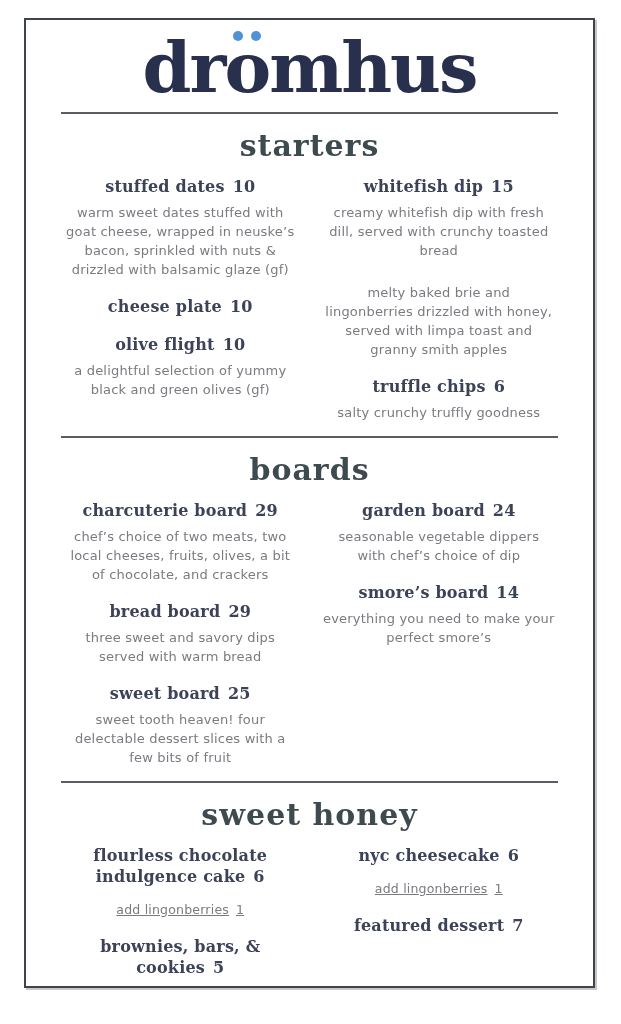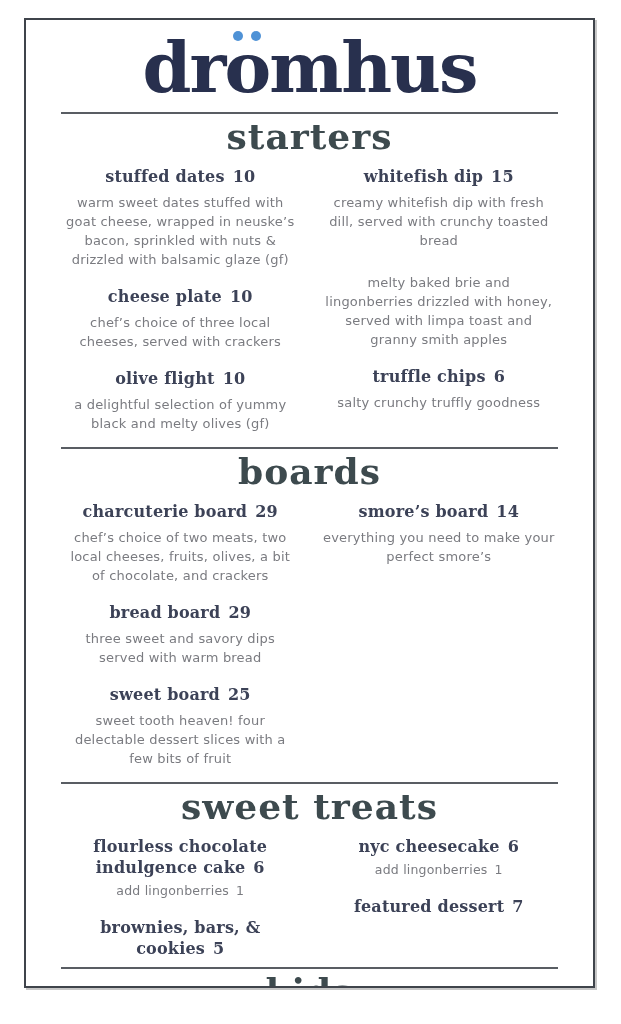--- a/index.html
+++ b/index.html
@@ -15,31 +15,31 @@
     box-shadow:2px 2px 0 rgba(130,130,130,.45);
     padding-top:4px;overflow:hidden;}
   .logo{height:88px;text-align:center;white-space:nowrap;
     font-family:"DejaVu Serif",serif;font-weight:bold;font-size:70px;
     line-height:88px;color:var(--navy);letter-spacing:-2px;}
   .logo .o-wrap{position:relative;display:inline-block;}
   .umlaut{position:absolute;top:7px;left:50%;margin-left:-14px;width:10px;height:10px;
     border-radius:50%;background:var(--blue);box-shadow:18px 0 0 var(--blue);}
   .rule{border:none;border-top:2px solid var(--rule);width:497px;margin:0 auto;}
   .section{padding:0 38px;text-align:center;}
-  .section-title{font-family:"DejaVu Serif",serif;font-weight:bold;font-size:36px;
+  .section-title{font-family:"DejaVu Serif",serif;font-weight:bold;font-size:30px;
     line-height:36px;color:var(--heading);letter-spacing:1px;
-    margin:4px 0 12px;}
+    margin:14px 0 12px;}
   .cols{display:grid;grid-template-columns:1fr 1fr;column-gap:26px;align-items:start;}
   .col{display:flex;flex-direction:column;gap:17px;align-items:center;}
   .item{max-width:262px;}
   .item-title{font-family:"DejaVu Serif",serif;font-weight:bold;font-size:16px;
     line-height:21px;color:var(--name);letter-spacing:.2px;}
   .pr{margin-left:8px;}
   .desc{font-size:13px;line-height:19px;color:var(--desc);letter-spacing:.2px;margin-top:6px;}
-  .note{font-size:12.5px;line-height:18px;color:var(--desc);letter-spacing:.2px;margin-top:4px;}
+  .note{font-size:12.5px;line-height:18px;color:var(--desc);letter-spacing:.2px;margin-top:14px;text-decoration:underline;}
   .note .note-pr{margin-left:7px;}
   .pad-b{padding-bottom:14px;}
   .pad-b-sm{padding-bottom:8px;}
   .wide{max-width:300px;}
 </style>
 </head>
 <body>
 
 <div class="page">
   <div class="frame">
@@ -51,25 +51,24 @@
     <section class="section pad-b">
       <h2 class="section-title">starters</h2>
       <div class="cols">
         <div class="col">
           <div class="item">
             <div class="item-title"><span>stuffed dates</span><span class="pr">10</span></div>
             <p class="desc">warm sweet dates stuffed with goat cheese, wrapped in neuske’s bacon, sprinkled with nuts &amp; drizzled with balsamic glaze (gf)</p>
           </div>
           <div class="item">
             <div class="item-title"><span>cheese plate</span><span class="pr">10</span></div>
-            <p class="desc">chef’s choice of three local cheeses, served with crackers</p>
           </div>
           <div class="item">
             <div class="item-title"><span>olive flight</span><span class="pr">10</span></div>
-            <p class="desc">a delightful selection of yummy black and melty olives (gf)</p>
+            <p class="desc">a delightful selection of yummy black and green olives (gf)</p>
           </div>
         </div>
         <div class="col">
           <div class="item">
             <div class="item-title"><span>whitefish dip</span><span class="pr">15</span></div>
             <p class="desc">creamy whitefish dip with fresh dill, served with crunchy toasted bread</p>
           </div>
           <div class="item">
             <p class="desc">melty baked brie and lingonberries drizzled with honey, served with limpa toast and granny smith apples</p>
           </div>
@@ -95,31 +94,35 @@
             <div class="item-title"><span>bread board</span><span class="pr">29</span></div>
             <p class="desc">three sweet and savory dips served with warm bread</p>
           </div>
           <div class="item">
             <div class="item-title"><span>sweet board</span><span class="pr">25</span></div>
             <p class="desc">sweet tooth heaven! four delectable dessert slices with a few bits of fruit</p>
           </div>
         </div>
         <div class="col">
           <div class="item">
+            <div class="item-title"><span>garden board</span><span class="pr">24</span></div>
+            <p class="desc">seasonable vegetable dippers with chef’s choice of dip</p>
+          </div>
+          <div class="item">
             <div class="item-title"><span>smore’s board</span><span class="pr">14</span></div>
             <p class="desc">everything you need to make your perfect smore’s</p>
           </div>
         </div>
       </div>
     </section>
 
     <hr class="rule">
 
     <section class="section pad-b-sm">
-      <h2 class="section-title">sweet treats</h2>
+      <h2 class="section-title">sweet honey</h2>
       <div class="cols">
         <div class="col">
           <div class="item wide">
             <div class="item-title"><span>flourless chocolate indulgence cake</span><span class="pr">6</span></div>
             <p class="note"><span>add lingonberries</span><span class="note-pr">1</span></p>
           </div>
           <div class="item wide">
             <div class="item-title"><span>brownies, bars, &amp; cookies</span><span class="pr">5</span></div>
           </div>
         </div>

